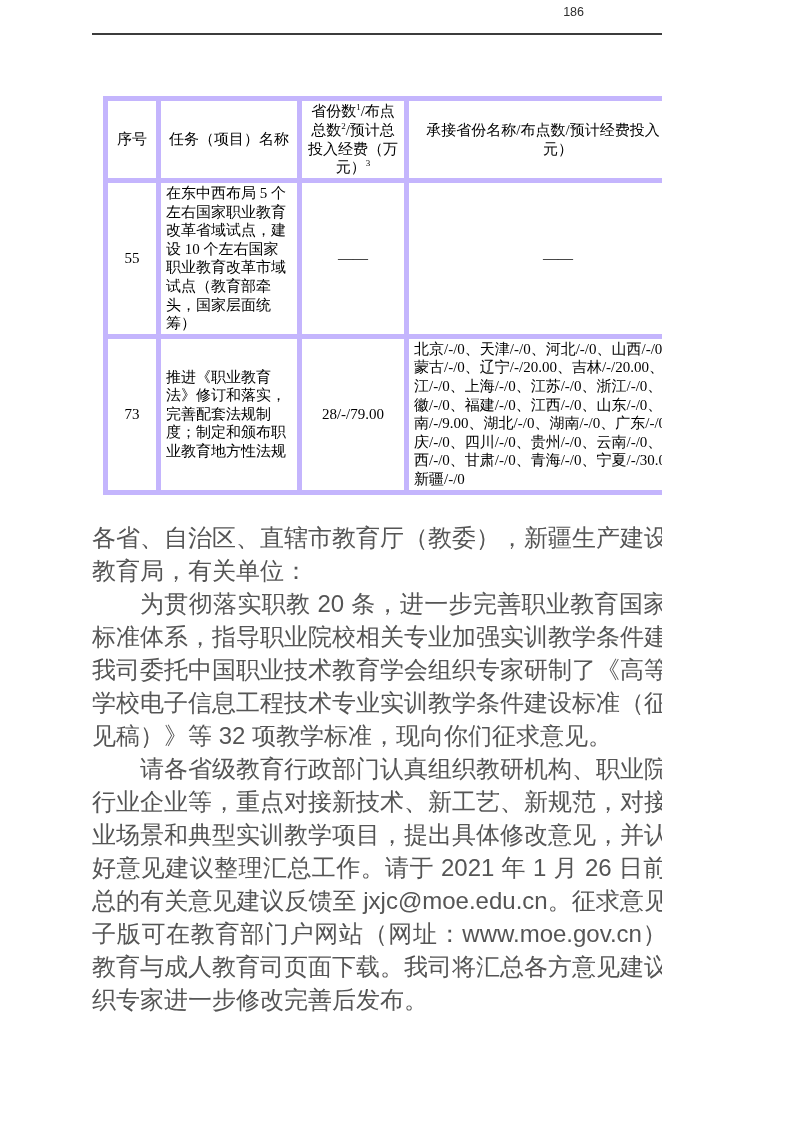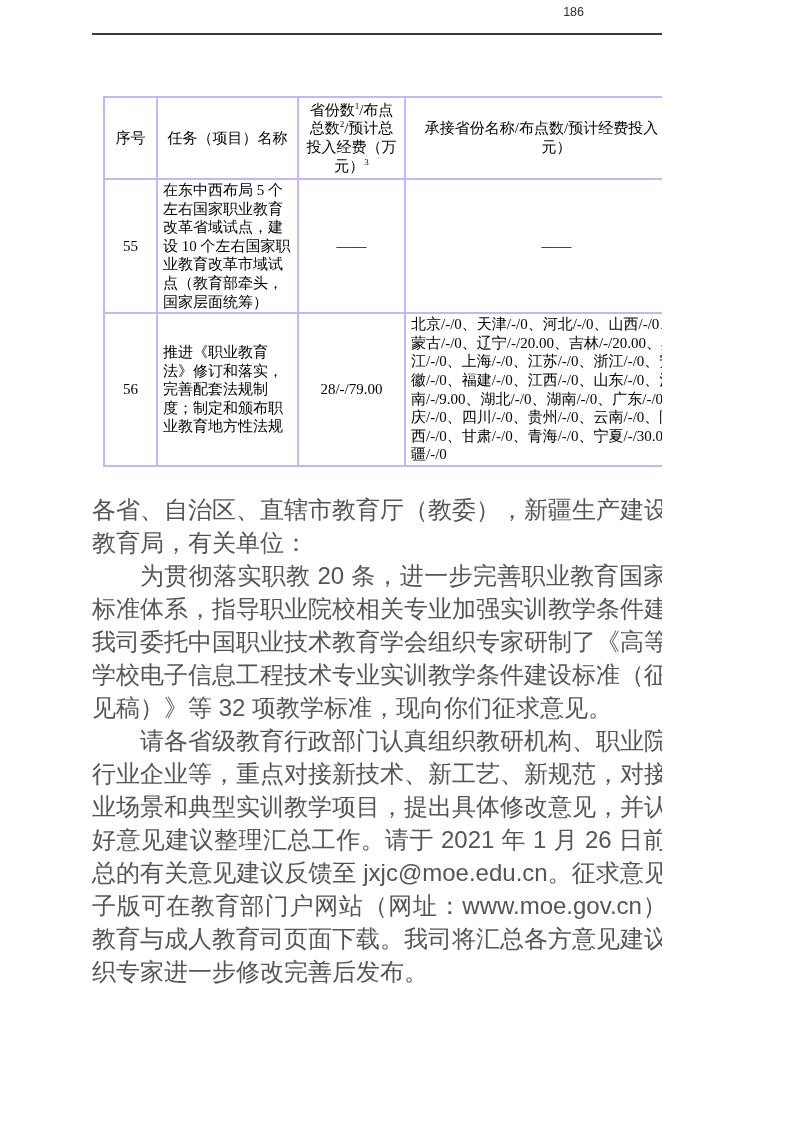--- a/index.html
+++ b/index.html
@@ -16,21 +16,21 @@
     background:#3c3c3c;
   }
   .content { position:absolute; left:92px; top:36px; width:624px; }
 
   table.tasks {
     margin:60px 0 0 11px; border-collapse:collapse; table-layout:fixed;
     width:604px; font-family:"Liberation Serif","DejaVu Serif",serif;
     font-size:15px; color:#000000; line-height:1.24;
   }
   table.tasks th, table.tasks td {
-    border:2px solid #c4b5fd; padding:1px 5px; vertical-align:middle;
+    border:5px solid #c4b5fd; padding:1px 5px; vertical-align:middle;
     overflow:hidden;
   }
   table.tasks thead tr { height:82px; }
   table.tasks th { font-weight:normal; text-align:center; }
   td.c-seq     { text-align:center; }
   td.c-task    { text-align:left;margin-left:8px; }
   td.c-summary { text-align:center; }
   td.c-detail  { text-align:left; }
   tr.r-cont    { height:38px; }
   tr.r-55      { height:126px; }
@@ -74,21 +74,21 @@
         </tr>
       </thead>
       <tbody>
         <tr class="r-55">
           <td class="c-seq">55</td>
           <td class="c-task">在东中西布局 5 个左右国家职业教育改革省域试点，建设 10 个左右国家职业教育改革市域试点（教育部牵头，国家层面统筹）</td>
           <td class="c-summary">——</td>
           <td class="c-summary">——</td>
         </tr>
         <tr class="r-56">
-          <td class="c-seq">56</td>
+          <td class="c-seq">73</td>
           <td class="c-task">推进《职业教育法》修订和落实，完善配套法规制度；制定和颁布职业教育地方性法规</td>
           <td class="c-summary">28/-/79.00</td>
           <td class="c-detail">北京/-/0、天津/-/0、河北/-/0、山西/-/0、内蒙古/-/0、辽宁/-/20.00、吉林/-/20.00、黑龙江/-/0、上海/-/0、江苏/-/0、浙江/-/0、安徽/-/0、福建/-/0、江西/-/0、山东/-/0、河南/-/9.00、湖北/-/0、湖南/-/0、广东/-/0、重庆/-/0、四川/-/0、贵州/-/0、云南/-/0、陕西/-/0、甘肃/-/0、青海/-/0、宁夏/-/30.00、新疆/-/0</td>
         </tr>
       </tbody>
     </table>
 
 
     <div class="bodytext">
       <p>各省、自治区、直辖市教育厅（教委），新疆生产建设兵团教育局，有关单位：</p>

